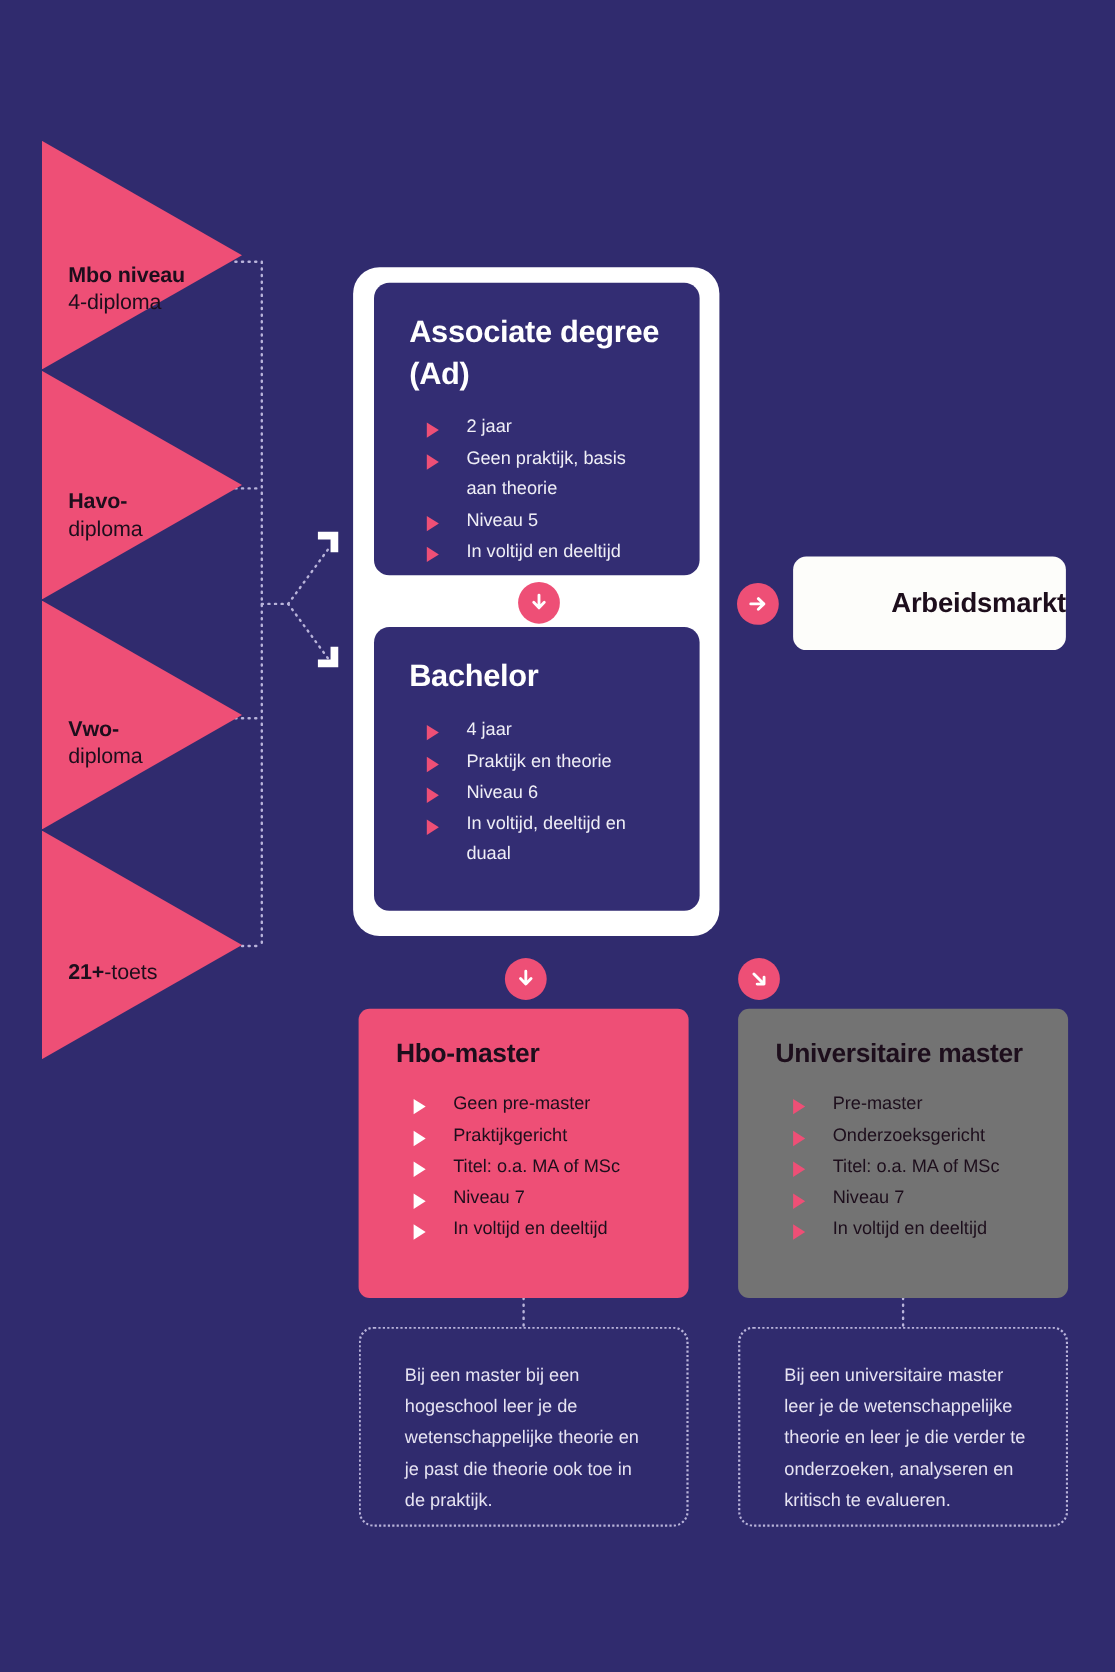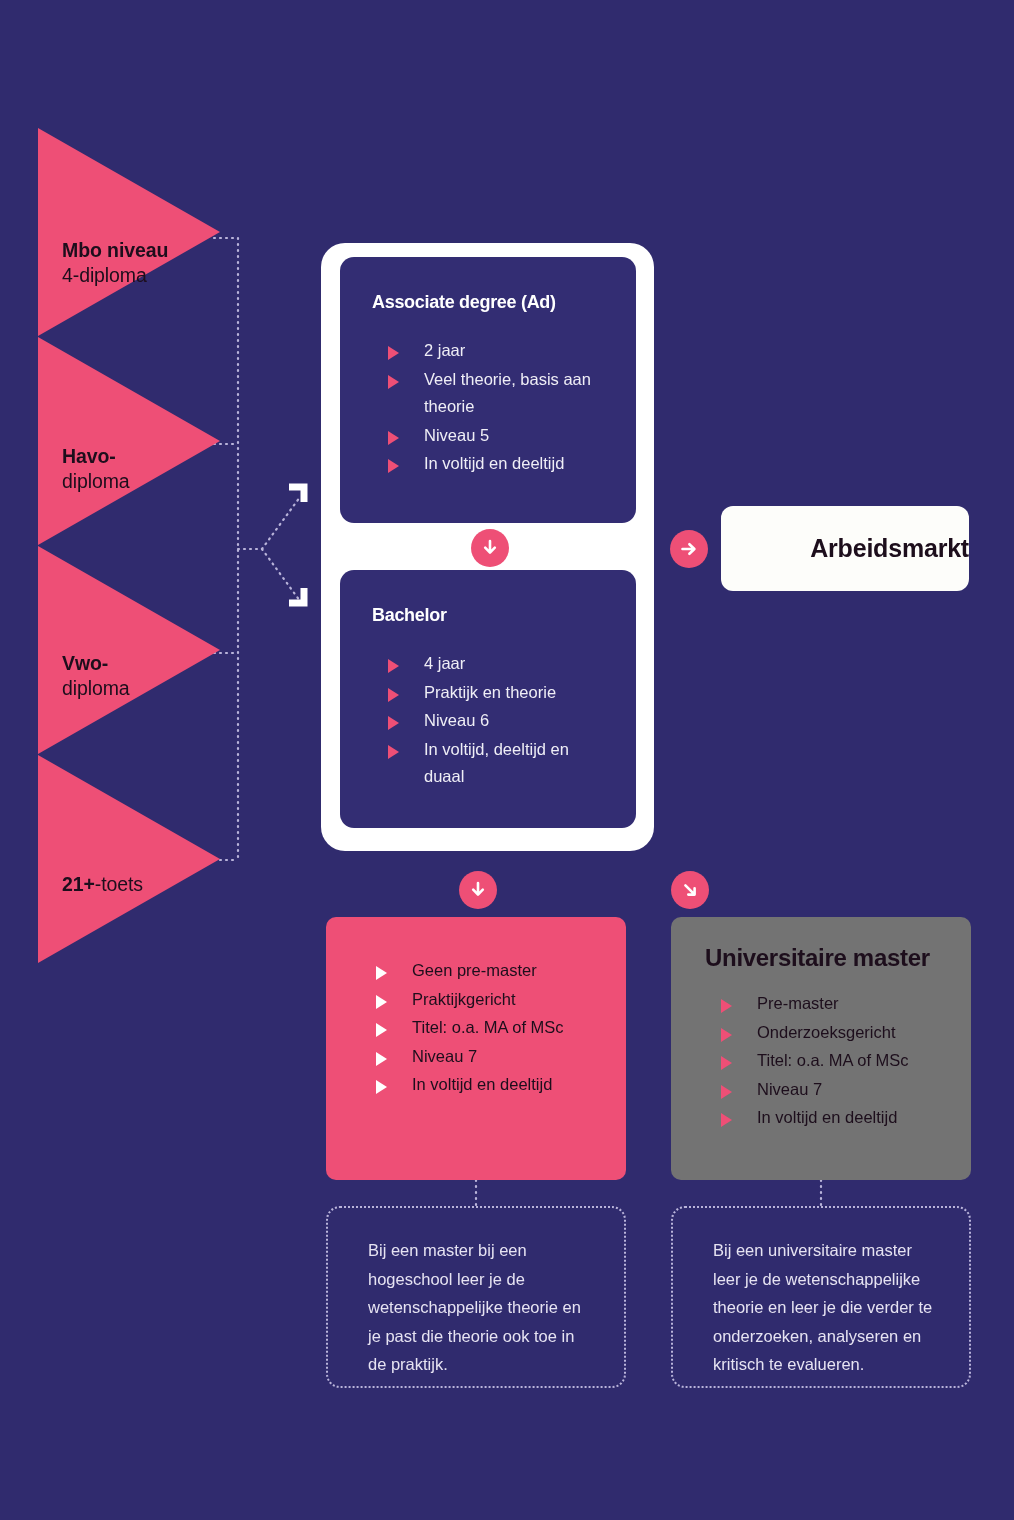--- a/index.html
+++ b/index.html
@@ -116,21 +116,21 @@
   }
 
   .card-title {
     font-weight: 700;
     letter-spacing: -0.3px;
     margin: 0 0 14px 0;
   }
   .card-ad .card-title,
   .card-bachelor .card-title {
     color: #ffffff;
-    font-size: 18px;
+    font-size: 28px;
     line-height: 38px;
   }
   .card-hbo-master .card-title,
   .card-uni-master .card-title {
     color: #1d0e1c;
     font-size: 24px;
     line-height: 33px;
   }
 
   ul.feats {
@@ -267,21 +267,21 @@
 
   <div class="card card-ad">
     <div class="card-title">Associate degree (Ad)</div>
     <ul class="feats">
       <li>
         <span class="bullet-arrow"></span>
         <span>2 jaar</span>
       </li>
       <li>
         <span class="bullet-arrow"></span>
-        <span>Veel theorie, basis aan theorie</span>
+        <span>Geen praktijk, basis aan theorie</span>
       </li>
       <li>
         <span class="bullet-arrow"></span>
         <span>Niveau 5</span>
       </li>
       <li>
         <span class="bullet-arrow"></span>
         <span>In voltijd en deeltijd</span>
       </li>
     </ul>
@@ -331,20 +331,21 @@
     </svg>
   </div>
 
   <div class="arrow-badge badge-uni-master">
     <svg width="20" height="20" viewBox="0 0 20 20">
       <path d="M5.4 5.4 L14.2 14.2 M14.6 8.3 L14.6 14.6 L8.3 14.6" fill="none" stroke="#ffffff" stroke-width="2.6" stroke-linecap="round" stroke-linejoin="round"></path>
     </svg>
   </div>
 
   <div class="card card-hbo-master">
+    <div class="card-title">Hbo-master</div>
     <ul class="feats">
       <li>
         <span class="bullet-arrow"></span>
         <span>Geen pre-master</span>
       </li>
       <li>
         <span class="bullet-arrow"></span>
         <span>Praktijkgericht</span>
       </li>
       <li>

